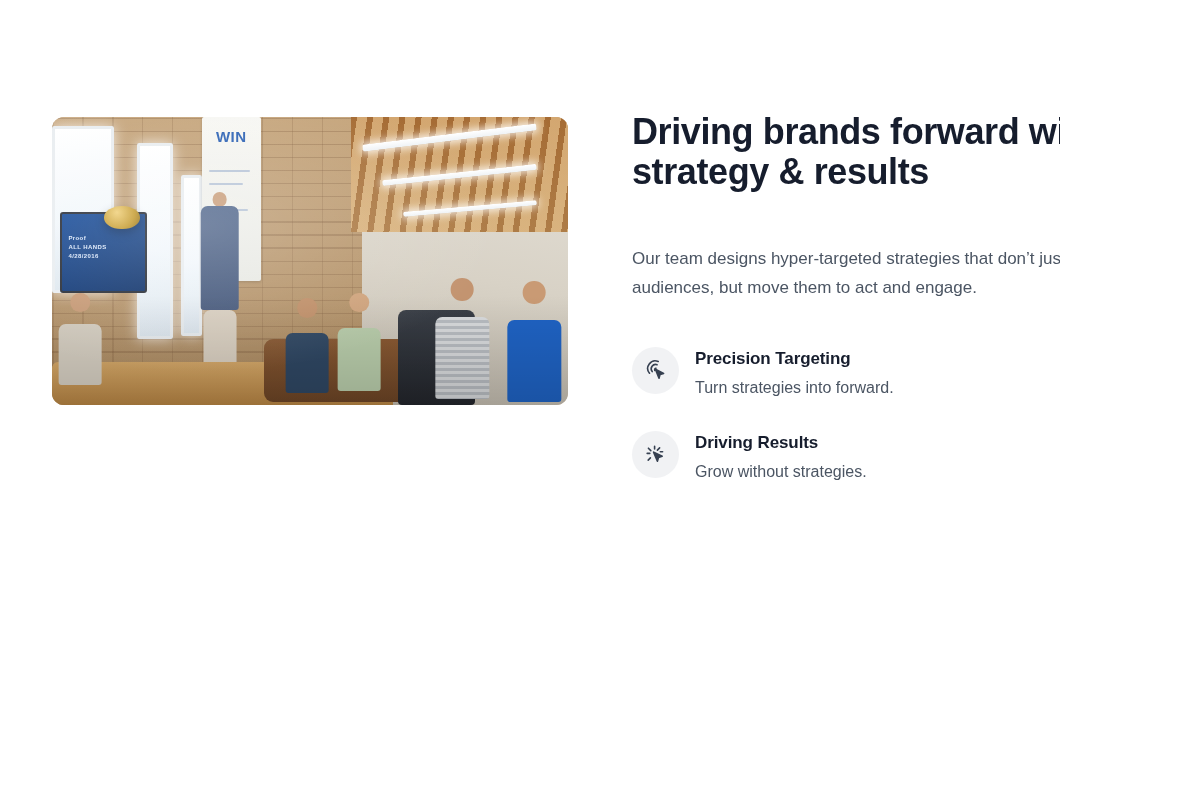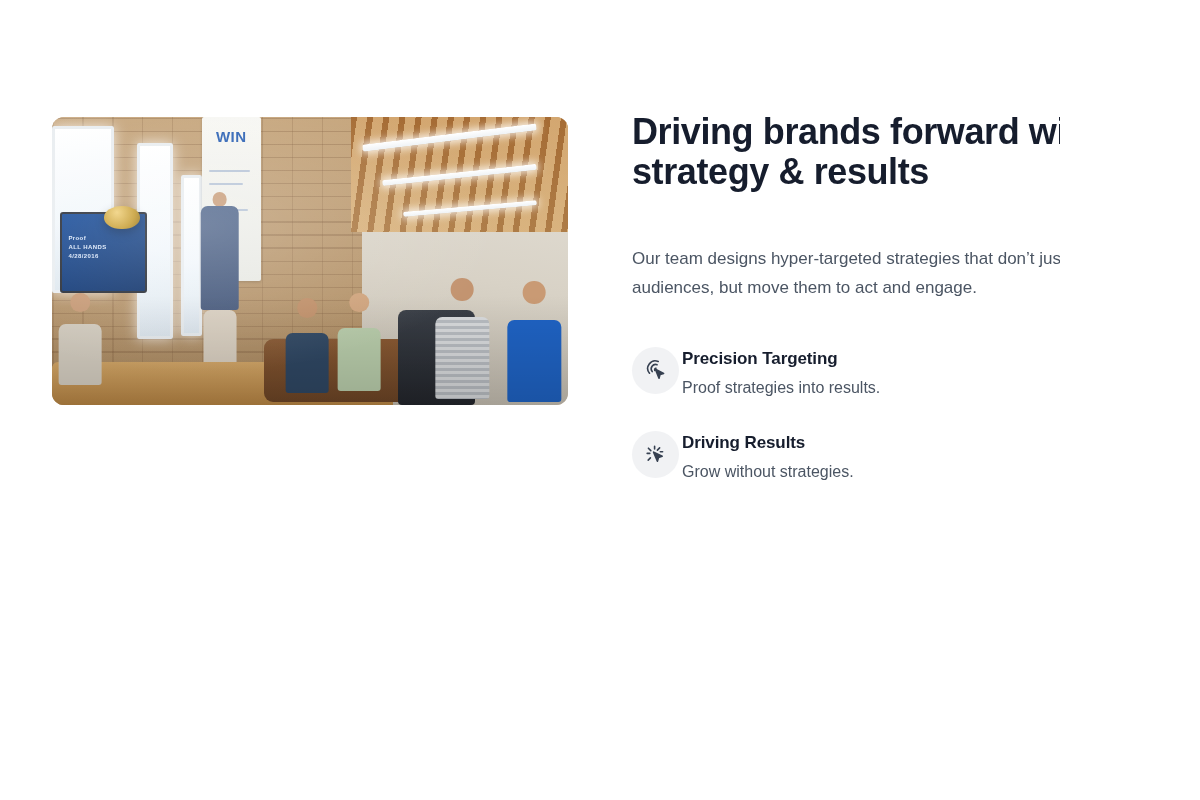--- a/index.html
+++ b/index.html
@@ -160,21 +160,21 @@
   }
   .features {
     margin-top: 44px;
     display: flex;
     flex-direction: column;
     gap: 32px;
   }
   .feature-row {
     display: flex;
     align-items: flex-start;
-    gap: 3px;
+    gap: 16px;
   }
   .feature-icon {
     flex: 0 0 auto;
     width: 47px; height: 47px;
     border-radius: 50%;
     background: #f1f2f4;
     display: flex;
     align-items: center;
     justify-content: center;
     margin-top: 1px;
@@ -280,21 +280,21 @@
         <div class="feature-icon">
           <svg width="24" height="24" viewBox="0 0 24 24" fill="none" stroke="#374151" stroke-width="1.6" stroke-linecap="round" stroke-linejoin="round">
             <path d="M5.5 14.2a7.5 7.5 0 0 1 8.7-11.7"></path>
             <path d="M8.2 12.6a4.4 4.4 0 0 1 4.9-6.9"></path>
             <path d="M10.8 11.3a1.5 1.5 0 0 1 1.2-2.1"></path>
             <path d="M11.4 10.1l8.2 4.3-3.6 1.2-1 3.7-3.6-9.2z" fill="#374151" stroke="#374151"></path>
           </svg>
         </div>
         <div class="feature-text">
           <div class="feature-title">Precision Targeting</div>
-          <div class="feature-desc">Proof strategies into results.</div>
+          <div class="feature-desc">Turn strategies into forward.</div>
         </div>
       </div>
 
       <div class="feature-row">
         <div class="feature-icon">
           <svg width="24" height="24" viewBox="0 0 24 24" fill="none" stroke="#374151" stroke-width="1.6" stroke-linecap="round" stroke-linejoin="round">
             <path d="M9.6 9.1l8.6 4.1-3.7 1.3-1.1 3.8-3.8-9.2z" fill="#374151" stroke="#374151"></path>
             <path d="M4.4 5.2l2.4 2.4"></path>
             <path d="M3.2 10.4h2.6"></path>
             <path d="M6.4 14.9l-2.2 2.2"></path>

